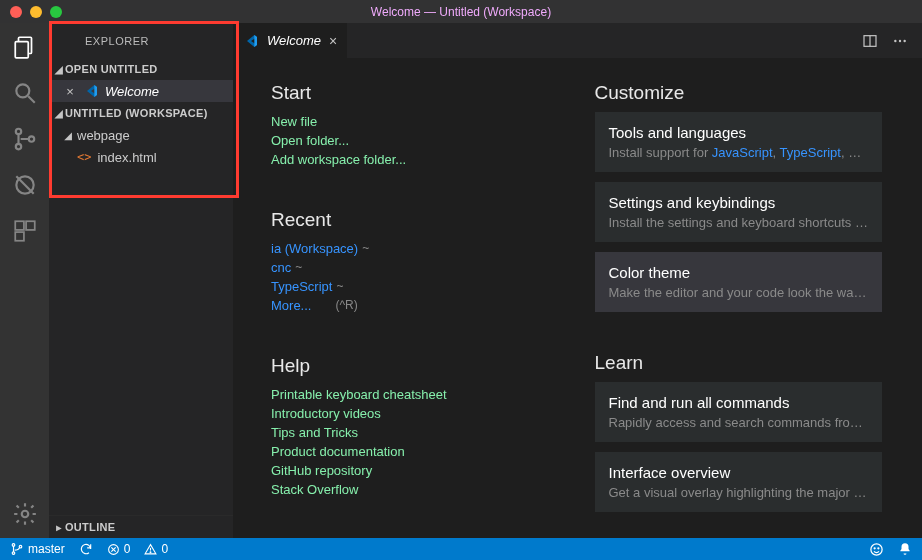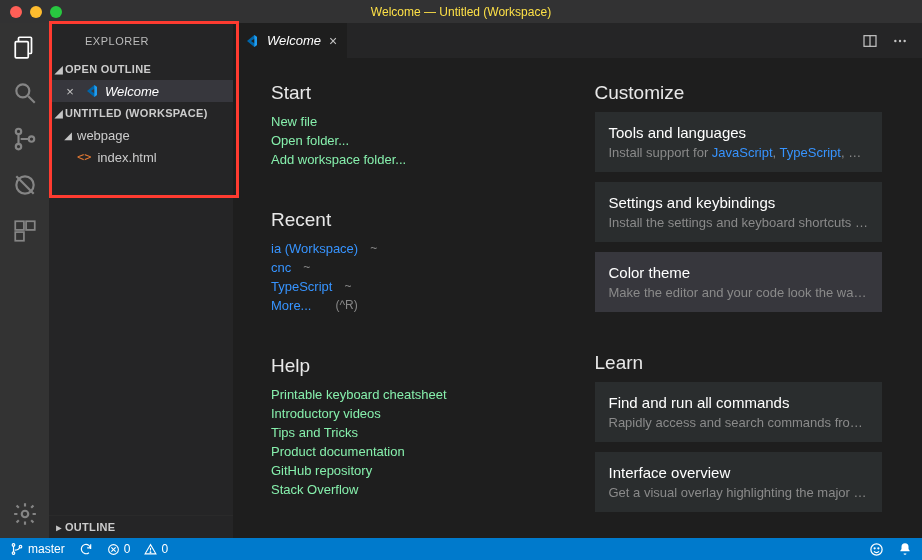--- a/index.html
+++ b/index.html
@@ -6,21 +6,21 @@
   html, body { width: 922px; height: 560px; overflow: hidden; }
   body { background: #1e1e1e; color: #cccccc; font-size: 13px; }
 
   
   .titlebar { height: 23px; background: #323233; display: flex; align-items: center; position: relative; }
   .traffic-lights { display: flex; gap: 8px; padding-left: 10px; }
   .traffic-light { width: 12px; height: 12px; border-radius: 50%; }
   .tl-close { background: #ff5f57; }
   .tl-min { background: #febc2e; }
   .tl-max { background: #28c840; }
-  .titlebar-title { position: absolute; left: 0; right: 0; text-align: center; color: #fde047; font-size: 12px; pointer-events: none; }
+  .titlebar-title { position: absolute; left: 0; right: 0; text-align: center; color: #f0abfc; font-size: 12px; pointer-events: none; }
 
   
   .main { display: flex; height: 515px; }
 
   
   .activitybar { width: 49px; background: #333333; display: flex; flex-direction: column; align-items: center; padding-top: 10px; gap: 18px; }
   .activity-icon { width: 28px; height: 28px; color: #858585; display: flex; align-items: center; justify-content: center; }
   .activity-icon.active { color: #ffffff; }
   .activitybar-bottom { margin-top: auto; margin-bottom: 10px; }
 
@@ -50,21 +50,21 @@
   .tab-close { color: #c5c5c5; font-size: 14px; }
   .tabs-right { margin-left: auto; display: flex; align-items: center; gap: 14px; padding-right: 14px; color: #c5c5c5; }
 
   
   .welcome { flex: 1; overflow: auto; padding: 24px 40px 21px 38px; display: flex; gap: 36px; }
   .wcol { flex: 1; min-width: 0; }
   h2 { font-size: 19px; font-weight: 400; color: #e8e8e8; margin-bottom: 8px; }
   .wsec { margin-bottom: 40px; }
   .wsec.help { margin-bottom: 18px; }
   .linklist a, .linklist span { display: block; color: #86efac; text-decoration: none; font-size: 13px; line-height: 19px; }
-  .recent-row { display: flex; align-items: flex-start; gap: 12px; line-height: 19px; }
+  .recent-row { display: flex; align-items: flex-start; gap: 4px; line-height: 19px; }
   .recent-row a { color: #3794ff; text-decoration: none; font-size: 13px; }
   .muted { color: #888888; font-size: 12px; }
   .more-row { display: flex; align-items: center; gap: 24px; }
   .card { background: #2a2d2e; padding: 12px 14px; margin-bottom: 10px; }
   .card.hover { background: #37373d; }
   .card-title { color: #ffffff; font-size: 15px; margin-bottom: 4px; }
   .card-sub { color: #8a8a8a; font-size: 13px; white-space: nowrap; overflow: hidden; text-overflow: ellipsis; }
   .card-sub .link { color: #3794ff; }
 
   
@@ -131,21 +131,21 @@
     </div>
   </div>
 
   <div class="sidebar">
     <div class="red-highlight" style="left:0; top:-2px; width:190px; height:177px;"></div>
 
     <div class="sidebar-header">EXPLORER</div>
 
     <div class="section-header">
       <span class="chev">◢</span>
-      <span>OPEN OUTLINE</span>
+      <span>OPEN UNTITLED</span>
     </div>
     <div class="open-editor-row">
       <span class="close-x">×</span>
       <span class="vs-mini">
         <svg width="16" height="16" viewBox="0 0 24 24">
             <path d="M17 3 L6 12 L17 21 L21 18 L12 12 L21 6 Z" fill="#0065A9"></path>
             <path d="M17 3 L21 6 L21 18 L17 21 Z" fill="#1F9CF0"></path>
           </svg>
       </span>
       <span class="italic">Welcome</span>

